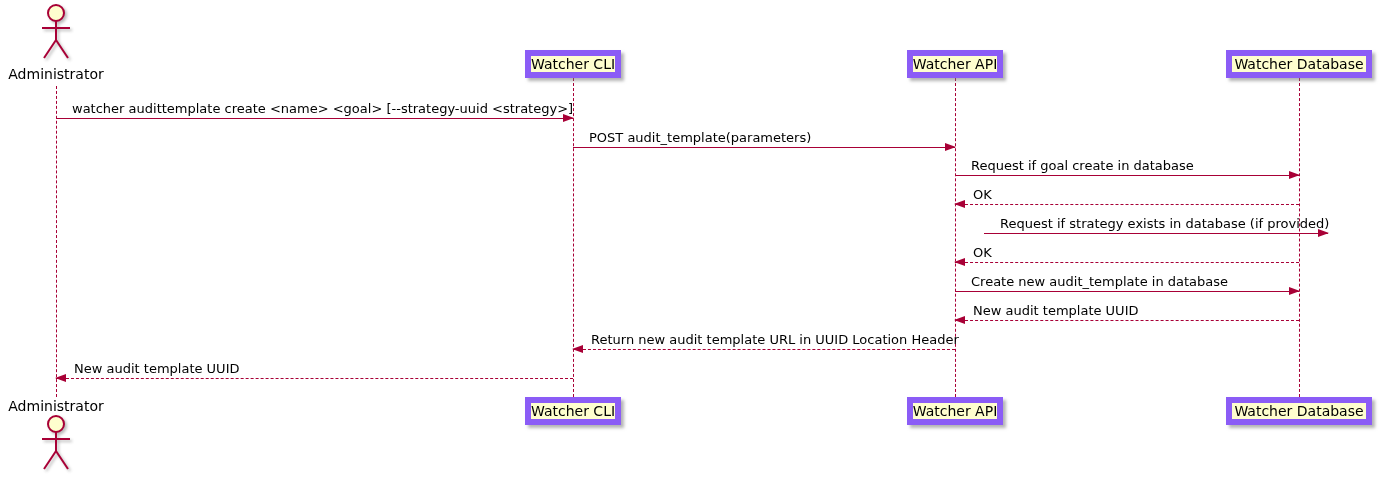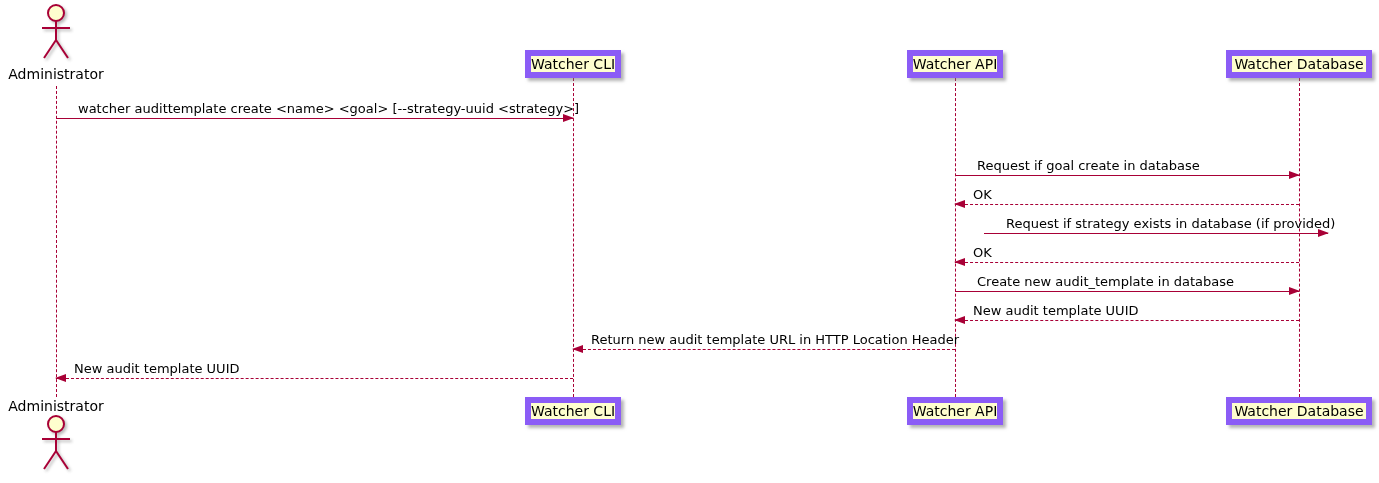--- a/index.html
+++ b/index.html
@@ -20,21 +20,21 @@
   .actor-label {
     position:absolute; font-size:14px; color:#000; white-space:nowrap;
     transform:translateX(-50%);
   }
   .actor-figure { position:absolute; filter:drop-shadow(2px 2px 1.5px rgba(100,100,100,0.45)); }
   .msg { position:absolute; height:18px; }
   .msg .lbl {
     position:absolute; top:0; left:0; right:0; height:16px; line-height:16px;
     font-size:13px; color:#000; white-space:nowrap; overflow:visible;
   }
-  .msg.ltr .lbl { padding-left:22px; }
+  .msg.ltr .lbl { padding-left:16px; }
   .msg.rtl .lbl { padding-left:18px; }
   .msg .line { position:absolute; left:0; right:0; top:17px; height:0; }
   .msg.solid .line { border-top:1px solid #A80036; }
   .msg.dashed .line { border-top:1px dashed #A80036; }
   .head { position:absolute; top:13px; width:0; height:0; border-top:4px solid transparent; border-bottom:4px solid transparent; }
   .msg.ltr .head { right:-1px; border-left:11px solid #A80036; }
   .msg.rtl .head { left:-1px; border-right:11px solid #A80036; }
 </style>
 </head>
 <body>
@@ -66,20 +66,25 @@
   <div class="pbox" style="left:1226px; top:50px; width:146px;">
     <span>Watcher Database</span>
   </div>
 
   <div class="msg ltr solid" style="left:56px; top:101px; width:517px;">
     <div class="lbl">watcher audittemplate create &lt;name&gt; &lt;goal&gt; [--strategy-uuid &lt;strategy&gt;]</div>
     <div class="line"></div>
     <div class="head"></div>
   </div>
 
+  <div class="msg ltr solid" style="left:573px; top:130px; width:382px;">
+    <div class="lbl">POST audit_template(parameters)</div>
+    <div class="line"></div>
+    <div class="head"></div>
+  </div>
 
   <div class="msg ltr solid" style="left:955px; top:158px; width:344px;">
     <div class="lbl">Request if goal create in database</div>
     <div class="line"></div>
     <div class="head"></div>
   </div>
 
   <div class="msg rtl dashed" style="left:955px; top:187px; width:344px;">
     <div class="lbl">OK</div>
     <div class="line"></div>
@@ -104,21 +109,21 @@
     <div class="head"></div>
   </div>
 
   <div class="msg rtl dashed" style="left:955px; top:303px; width:344px;">
     <div class="lbl">New audit template UUID</div>
     <div class="line"></div>
     <div class="head"></div>
   </div>
 
   <div class="msg rtl dashed" style="left:573px; top:332px; width:382px;">
-    <div class="lbl">Return new audit template URL in HTTP Location Header</div>
+    <div class="lbl">Return new audit template URL in UUID Location Header</div>
     <div class="line"></div>
     <div class="head"></div>
   </div>
 
   <div class="msg rtl dashed" style="left:56px; top:361px; width:517px;">
     <div class="lbl">New audit template UUID</div>
     <div class="line"></div>
     <div class="head"></div>
   </div>
 

